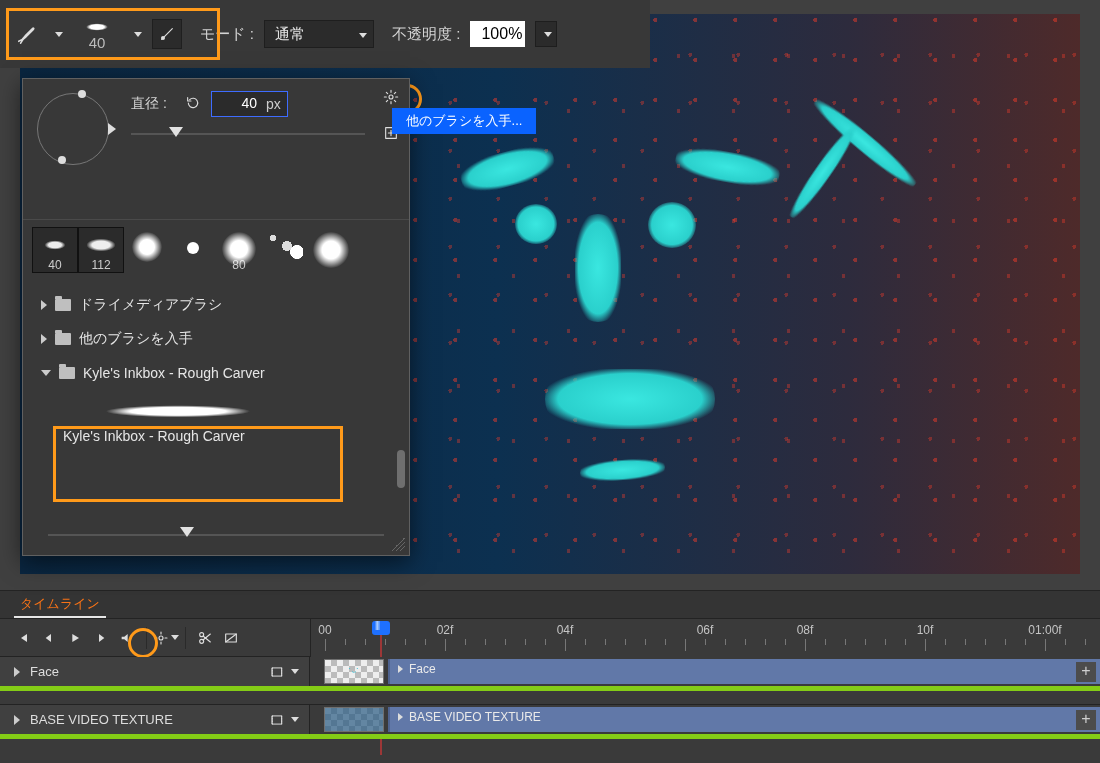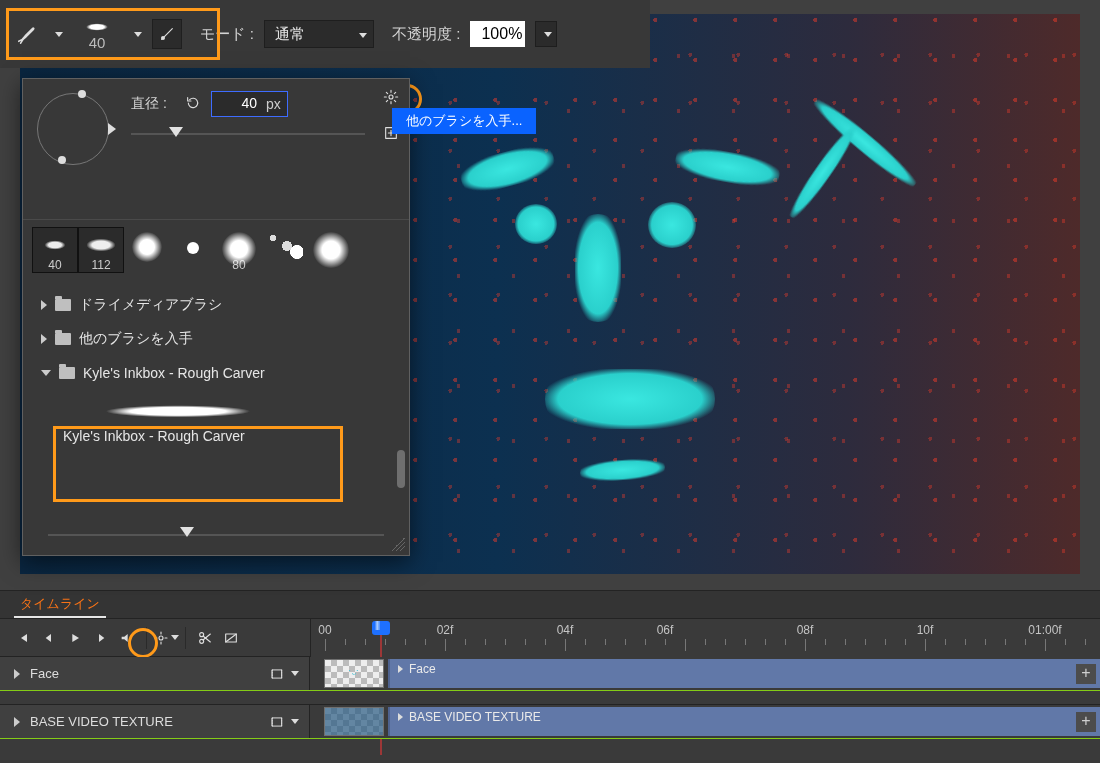--- a/index.html
+++ b/index.html
@@ -248,21 +248,21 @@
   .playhead-head {
     position:absolute;top:2px;width:18px;height:14px;background:#1e70ff;border-radius:3px;
     transform:translateX(-50%);
   }
   .playhead-head::after{content:"|||";position:absolute;left:3px;top:-1px;color:#cde4ff;font-size:9px;letter-spacing:-1px;}
   .playhead-line {
     position:absolute;top:16px;width:0;height:120px;border-left:1px solid #ff3535;transform:translateX(-.5px);
   }
 
   .tl-track {
-    position:absolute;left:0;width:100%;height:34px;display:flex;border-bottom:1px solid #84cc16;
+    position:absolute;left:0;width:100%;height:34px;display:flex;border-bottom:5px solid #84cc16;
   }
   .tl-track.a { top:66px; }
   .tl-track.gap { top:100px; height:14px; background:#3a3a3a; border-bottom:1px solid #232323;}
   .tl-track.b { top:114px; }
   .tl-left {
     width:310px;background:#404040;display:flex;align-items:center;padding-left:14px;gap:10px;
     font-size:13px;color:#ddd;border-right:1px solid #232323;position:relative;
   }
   .tl-left .menu {
     position:absolute;right:10px;display:flex;align-items:center;gap:4px;cursor:pointer;color:#bbb;font-size:12px;
@@ -528,21 +528,21 @@
       <div class="tick" style="left: 194px; height: 6px;"></div>
       <div class="tick" style="left: 214px; height: 6px;"></div>
       <div class="tick" style="left: 234px; height: 6px;"></div>
       <div class="ticklab" style="left: 254px;">04f</div>
       <div class="tick" style="left: 254px; height: 12px;"></div>
       <div class="tick" style="left: 274px; height: 6px;"></div>
       <div class="tick" style="left: 294px; height: 6px;"></div>
       <div class="tick" style="left: 314px; height: 6px;"></div>
       <div class="tick" style="left: 334px; height: 6px;"></div>
       <div class="tick" style="left: 354px; height: 6px;"></div>
-      <div class="ticklab" style="left: 354px;">06f</div>
+      <div class="ticklab" style="left: 394px;">06f</div>
       <div class="tick" style="left: 374px; height: 12px;"></div>
       <div class="tick" style="left: 394px; height: 6px;"></div>
       <div class="tick" style="left: 414px; height: 6px;"></div>
       <div class="tick" style="left: 434px; height: 6px;"></div>
       <div class="tick" style="left: 454px; height: 6px;"></div>
       <div class="tick" style="left: 474px; height: 6px;"></div>
       <div class="ticklab" style="left: 494px;">08f</div>
       <div class="tick" style="left: 494px; height: 12px;"></div>
       <div class="tick" style="left: 514px; height: 6px;"></div>
       <div class="tick" style="left: 534px; height: 6px;"></div>

